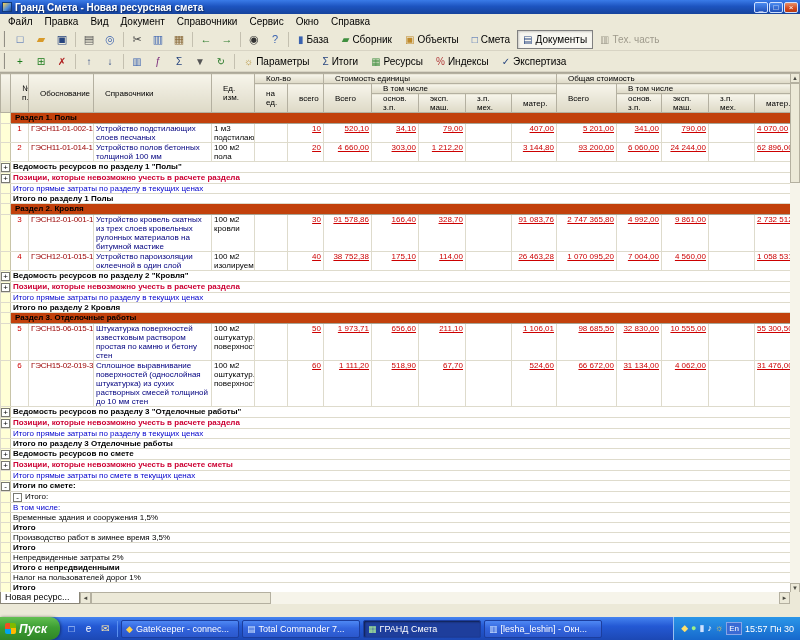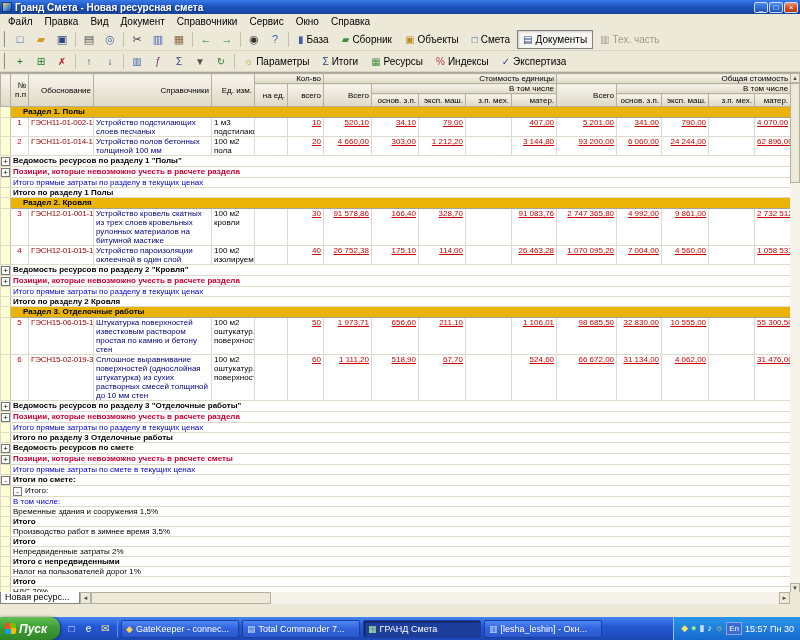--- a/index.html
+++ b/index.html
@@ -31,29 +31,29 @@
   .tbsep { width:1px; height:15px; background:#c4c0b0; margin:0 2px; flex:0 0 auto; }
   .tblbl { display:flex; align-items:center; gap:3px; font-size:10px; padding:0 5px; height:19px; border:1px solid transparent; white-space:nowrap; }
   .tb2 .tblbl { height:17px; }
   .tblbl .bic { font-size:10px; }
   .tblbl.active { background:#f7f6f0; border:1px solid #808080; box-shadow:inset 1px 1px 2px rgba(0,0,0,.18); }
   .tblbl.disabled { color:#9e9a8c; }
 
   
   .grid-wrap { position:relative; height:520px; background:#fff; overflow:hidden; border-top:1px solid #aca899; }
   table.grid { table-layout:fixed; border-collapse:collapse; width:790px; }
-  .grid th { background:linear-gradient(180deg,#f7f5eb,#ddd9c6); border:1px solid #b4b0a0; font-size:8px; font-weight:normal; text-align:right; padding:0 2px; overflow:hidden; line-height:9px; color:#000; }
+  .grid th { background:linear-gradient(180deg,#f7f5eb,#ddd9c6); border:1px solid #b4b0a0; font-size:8px; font-weight:normal; text-align:left; padding:0 11px; overflow:hidden; line-height:9px; color:#000; }
   .grid thead tr:nth-child(1) th { height:10px; }
   .grid thead tr:nth-child(2) th { height:10px; }
   .grid thead tr:nth-child(3) th { height:13px; }
   .grid td { border:1px solid #dedbcc; font-size:8px; line-height:9px; padding:0 2px; vertical-align:top; overflow:hidden; background:#fff; }
   td.gutter { background:#ffffd6; border-right:1px solid #c8c4a8; padding:0; }
   .expbox { display:block; width:9px; height:9px; margin:1px auto 0; background:#fff; border:1px solid #7a7a72; font-size:8px; line-height:7px; text-align:center; color:#000; }
   .inline-box { display:inline-block; width:9px; height:9px; background:#fff; border:1px solid #7a7a72; font-size:8px; line-height:7px; text-align:center; margin-right:3px; vertical-align:-1px; }
-  td.sec { background:#eab308; font-weight:bold; padding-left:12px; border-color:#a8a494; line-height:10px; }
+  td.sec { background:#c2410c; font-weight:bold; padding-left:4px; border-color:#a8a494; line-height:10px; }
   .c-num { background:#ece9d8; color:#cc0000; text-align:center; border-color:#c4c0ae; }
   .c-basis { color:#990000; white-space:nowrap; font-size:7.5px; letter-spacing:-0.2px; }
   .c-name { color:#00007f; }
   .c-unit { color:#000; }
   .c-val { color:#cc0000; text-align:right; text-decoration:underline; white-space:nowrap; }
   .c-val.clip { text-align:left; }
   .t-res { font-weight:bold; padding-left:4px; line-height:10px; }
   .t-imp { font-weight:bold; color:#cc0033; padding-left:20px; line-height:10px; }
   .t-dir { color:#0000cc; padding-left:20px; line-height:10px; }
   .t-sub { font-weight:bold; padding-left:20px; line-height:10px; }
@@ -342,21 +342,21 @@
               <td class="c-val clip">2 732 512,80</td>
             </tr>
             <tr class="row-item">
               <td class="gutter"></td>
               <td class="c-num">4</td>
               <td class="c-basis">ГЭСН12-01-015-1</td>
               <td class="c-name">Устройство пароизоляции оклеечной в один слой</td>
               <td class="c-unit">100 м2 изолируемой</td>
               <td class="c-val"></td>
               <td class="c-val">40</td>
-              <td class="c-val">26 752,38</td>
+              <td class="c-val">38 752,38</td>
               <td class="c-val">175,10</td>
               <td class="c-val">114,00</td>
               <td class="c-val"></td>
               <td class="c-val">26 463,28</td>
               <td class="c-val">1 070 095,20</td>
               <td class="c-val">7 004,00</td>
               <td class="c-val">4 560,00</td>
               <td class="c-val"></td>
               <td class="c-val clip">1 058 531,20</td>
             </tr>

